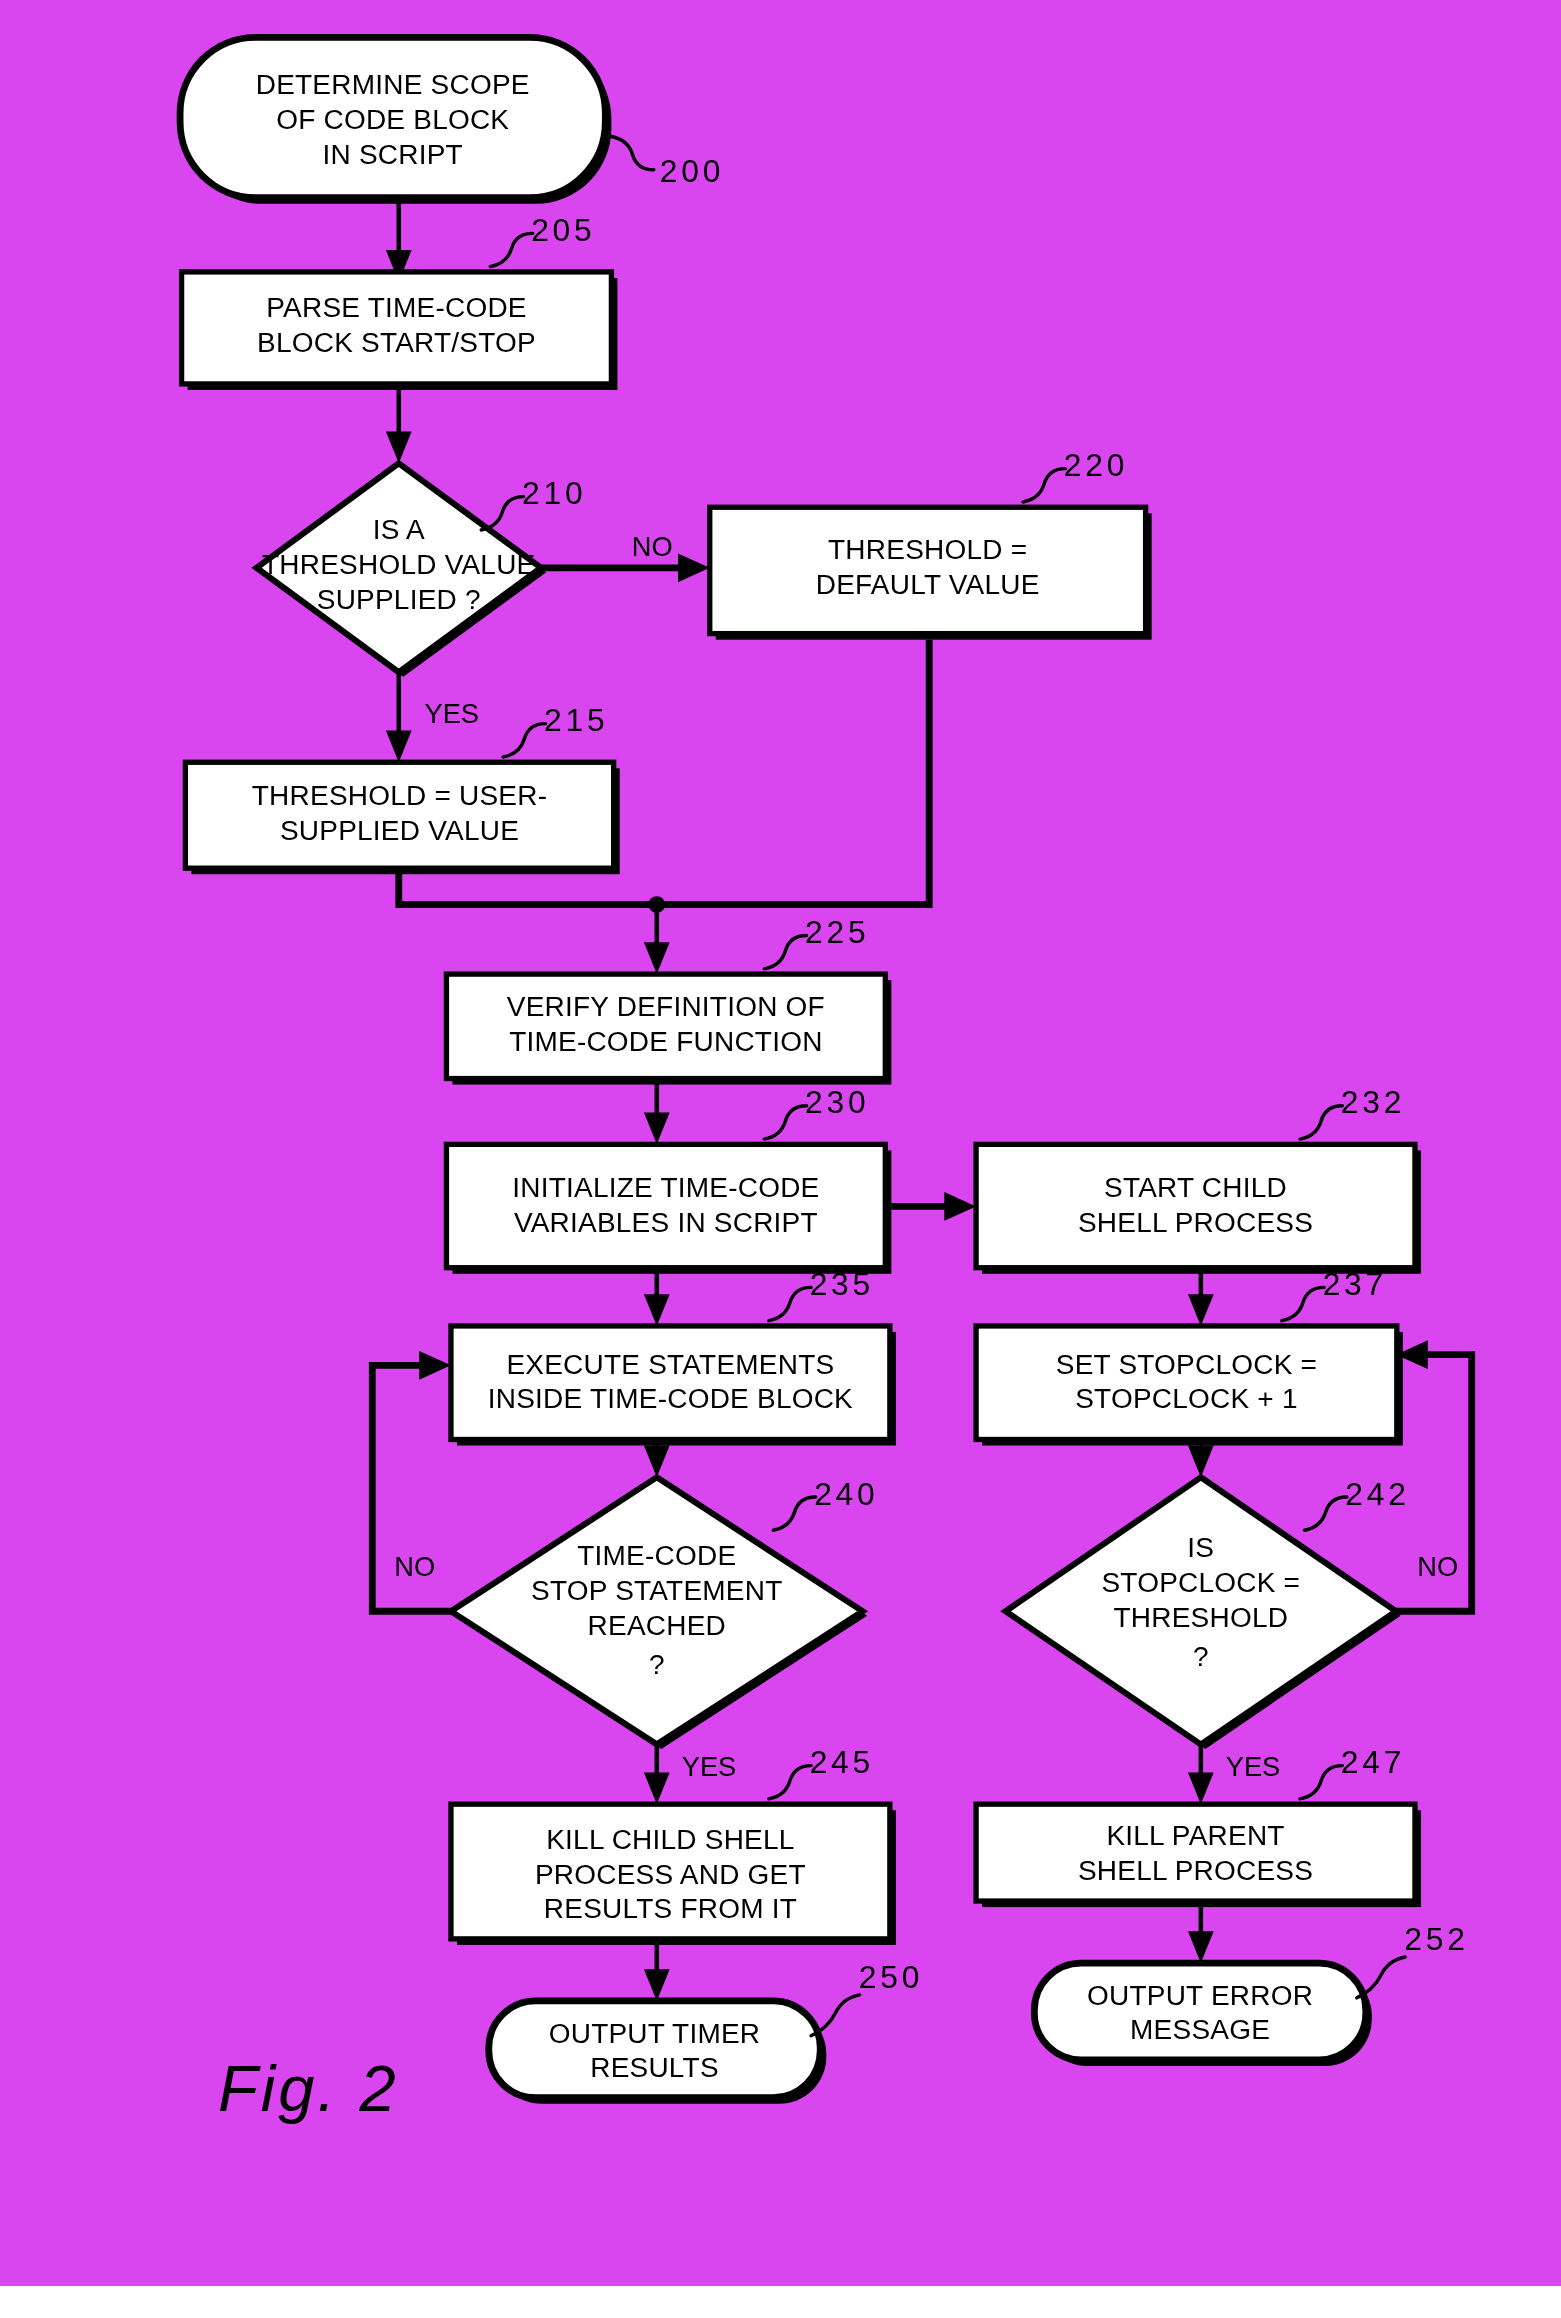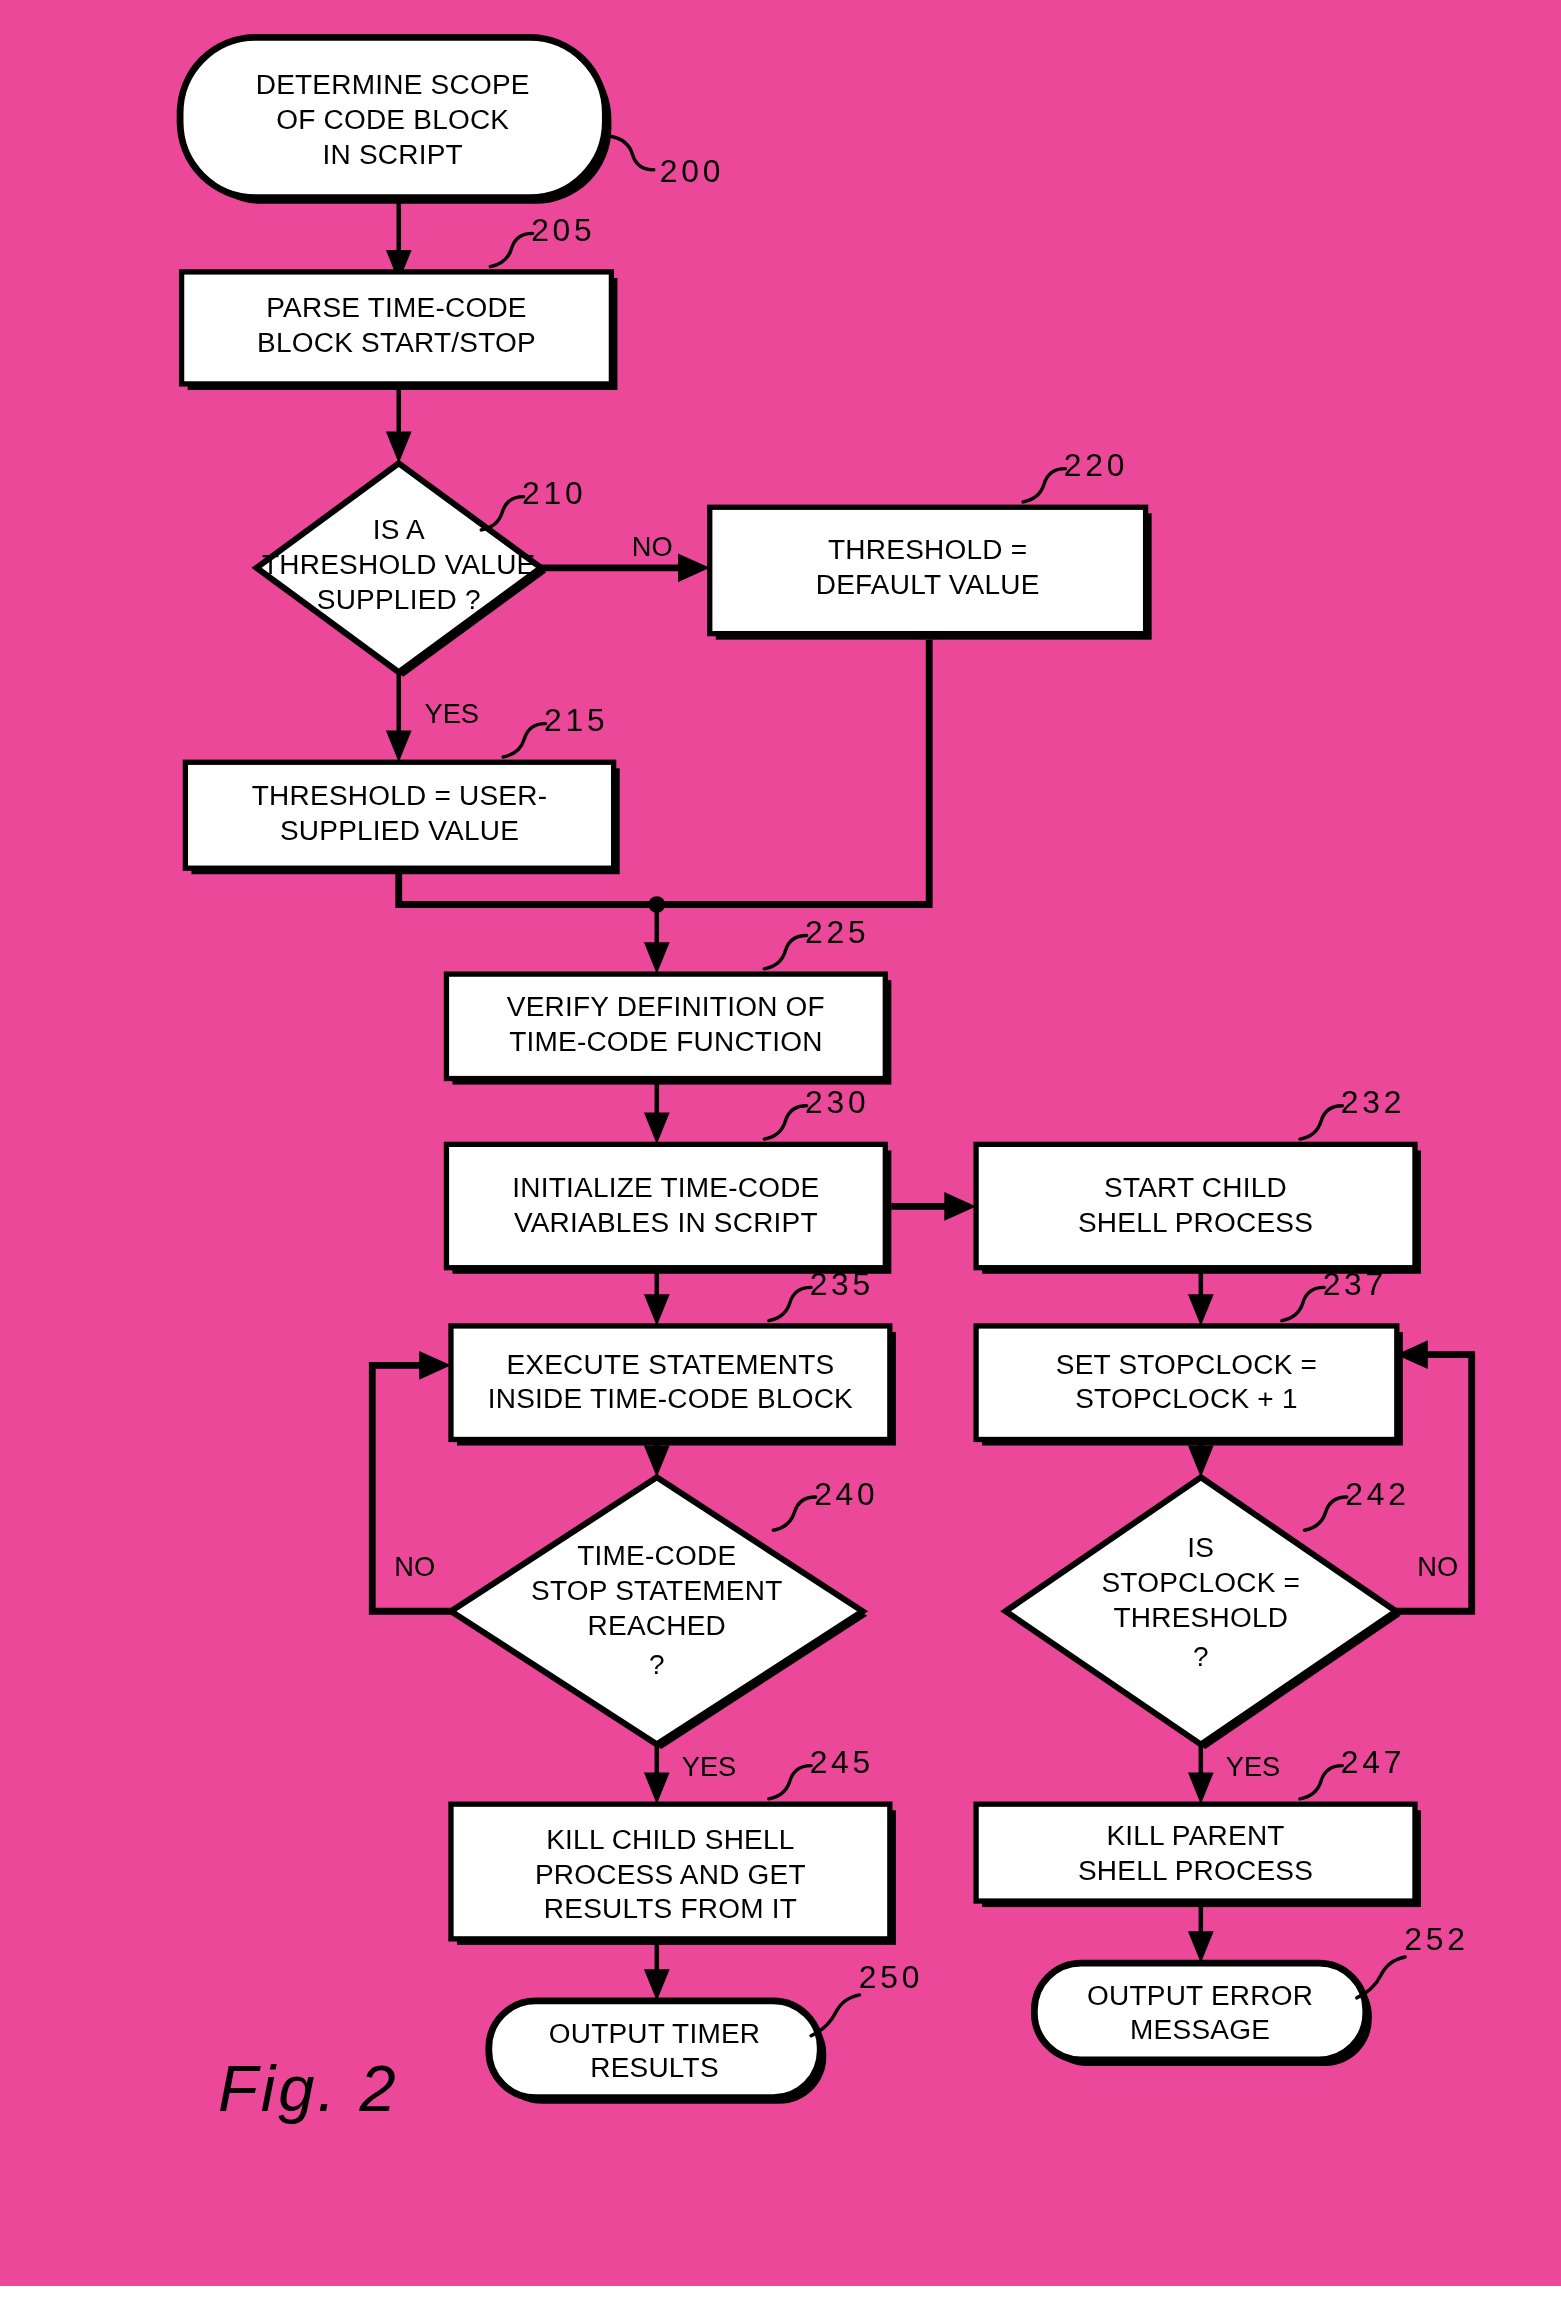--- a/index.html
+++ b/index.html
@@ -7,21 +7,21 @@
     padding: 0;
     background: #ffffff;
   }
   body {
     font-family: "Liberation Sans", sans-serif;
   }
   #figure-root {
     position: relative;
     width: 1561px;
     height: 2286px;
-    background: #ec4899;
+    background: #d946ef;
     overflow: hidden;
   }
   svg#flowchart-svg {
     position: absolute;
     top: 0;
     left: 0;
     width: 1561px;
     height: 2319px;
   }
   .node-shape {

